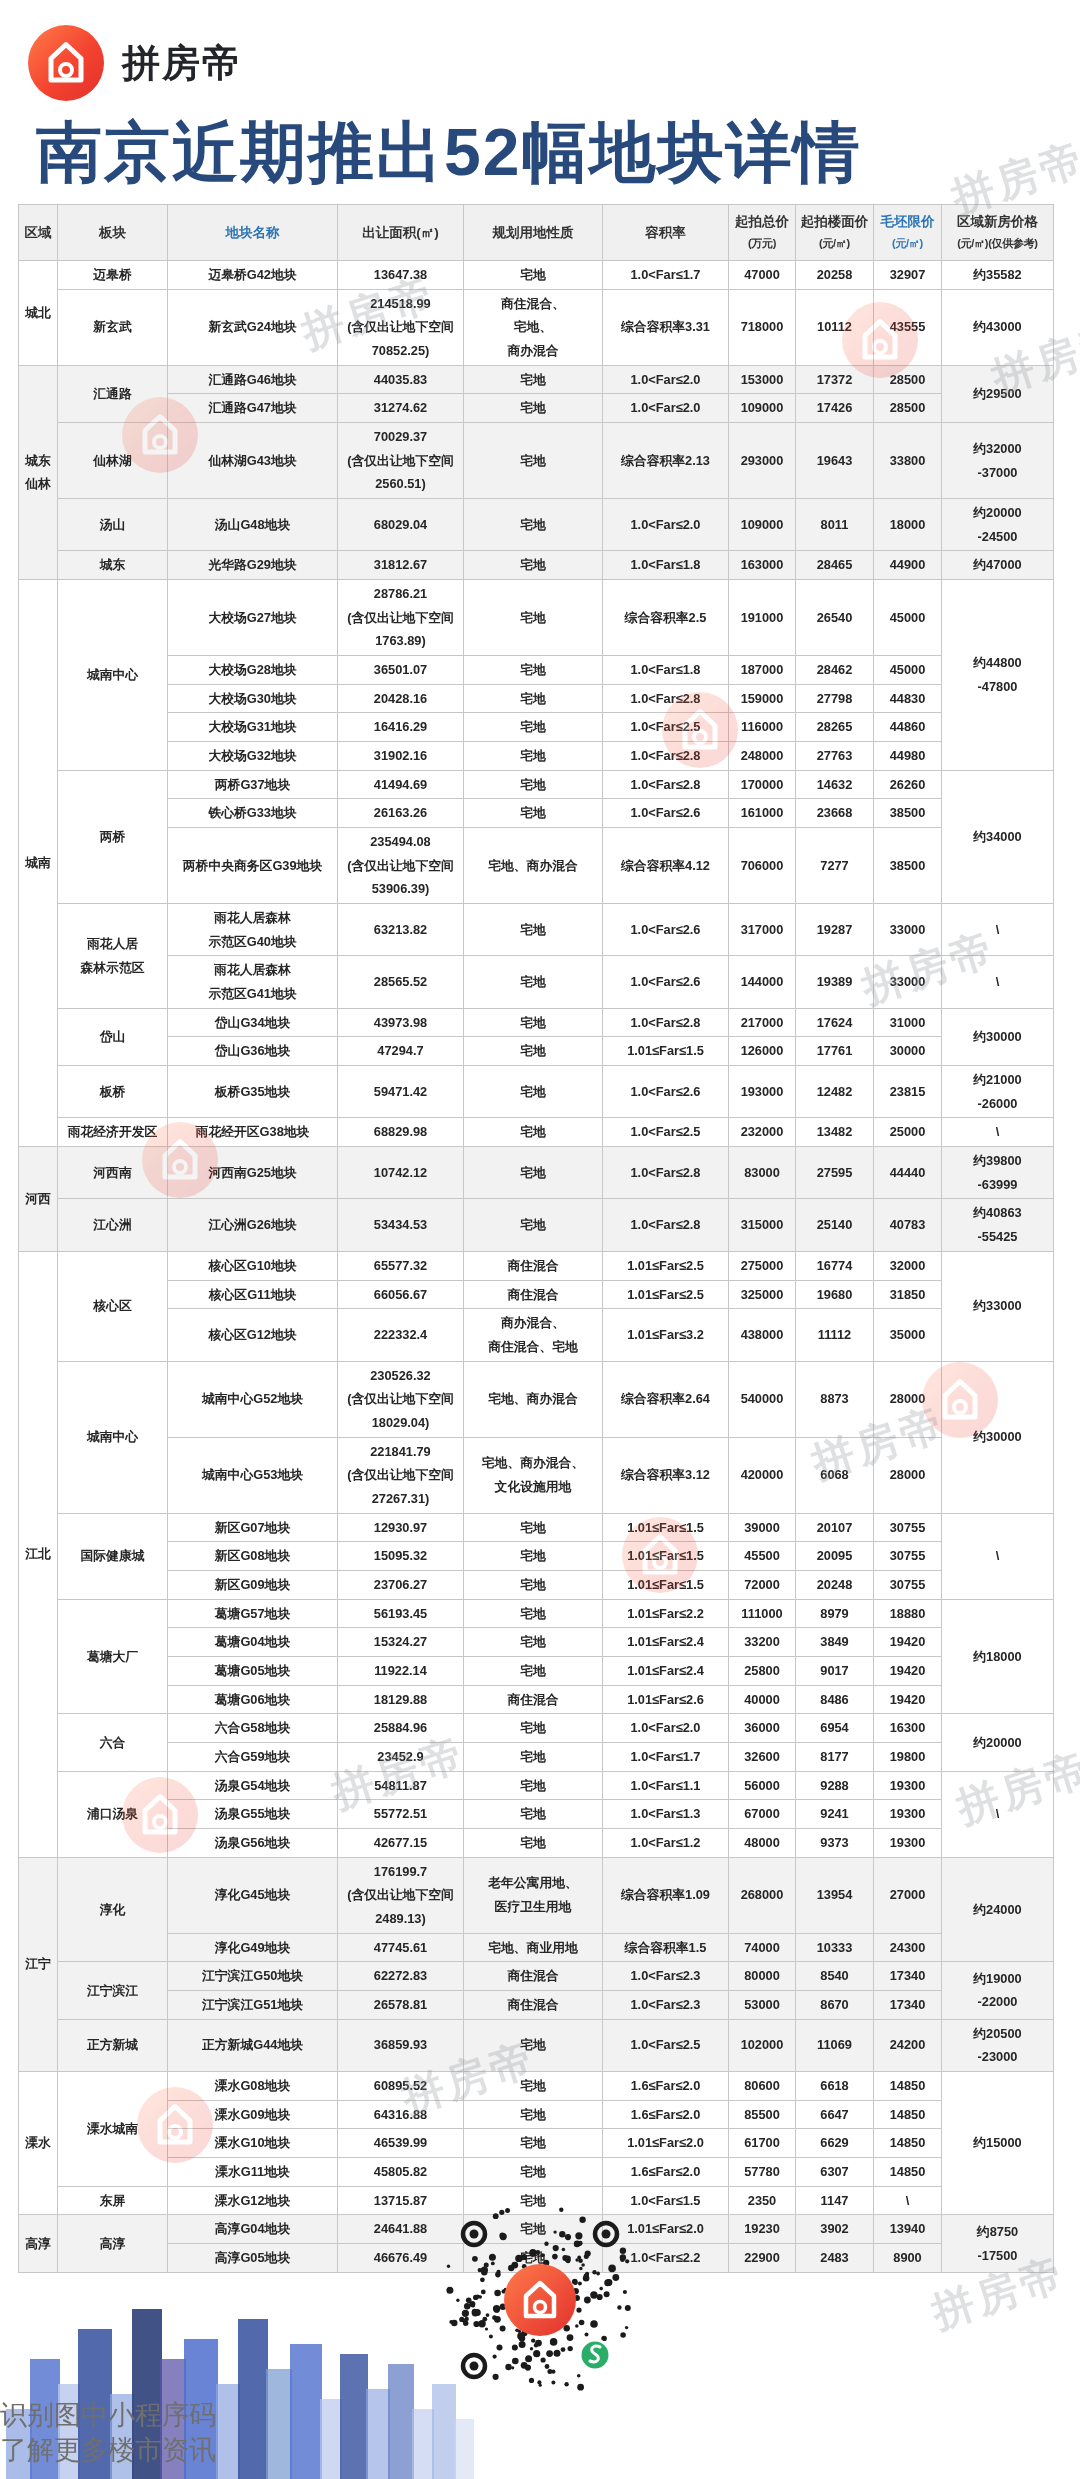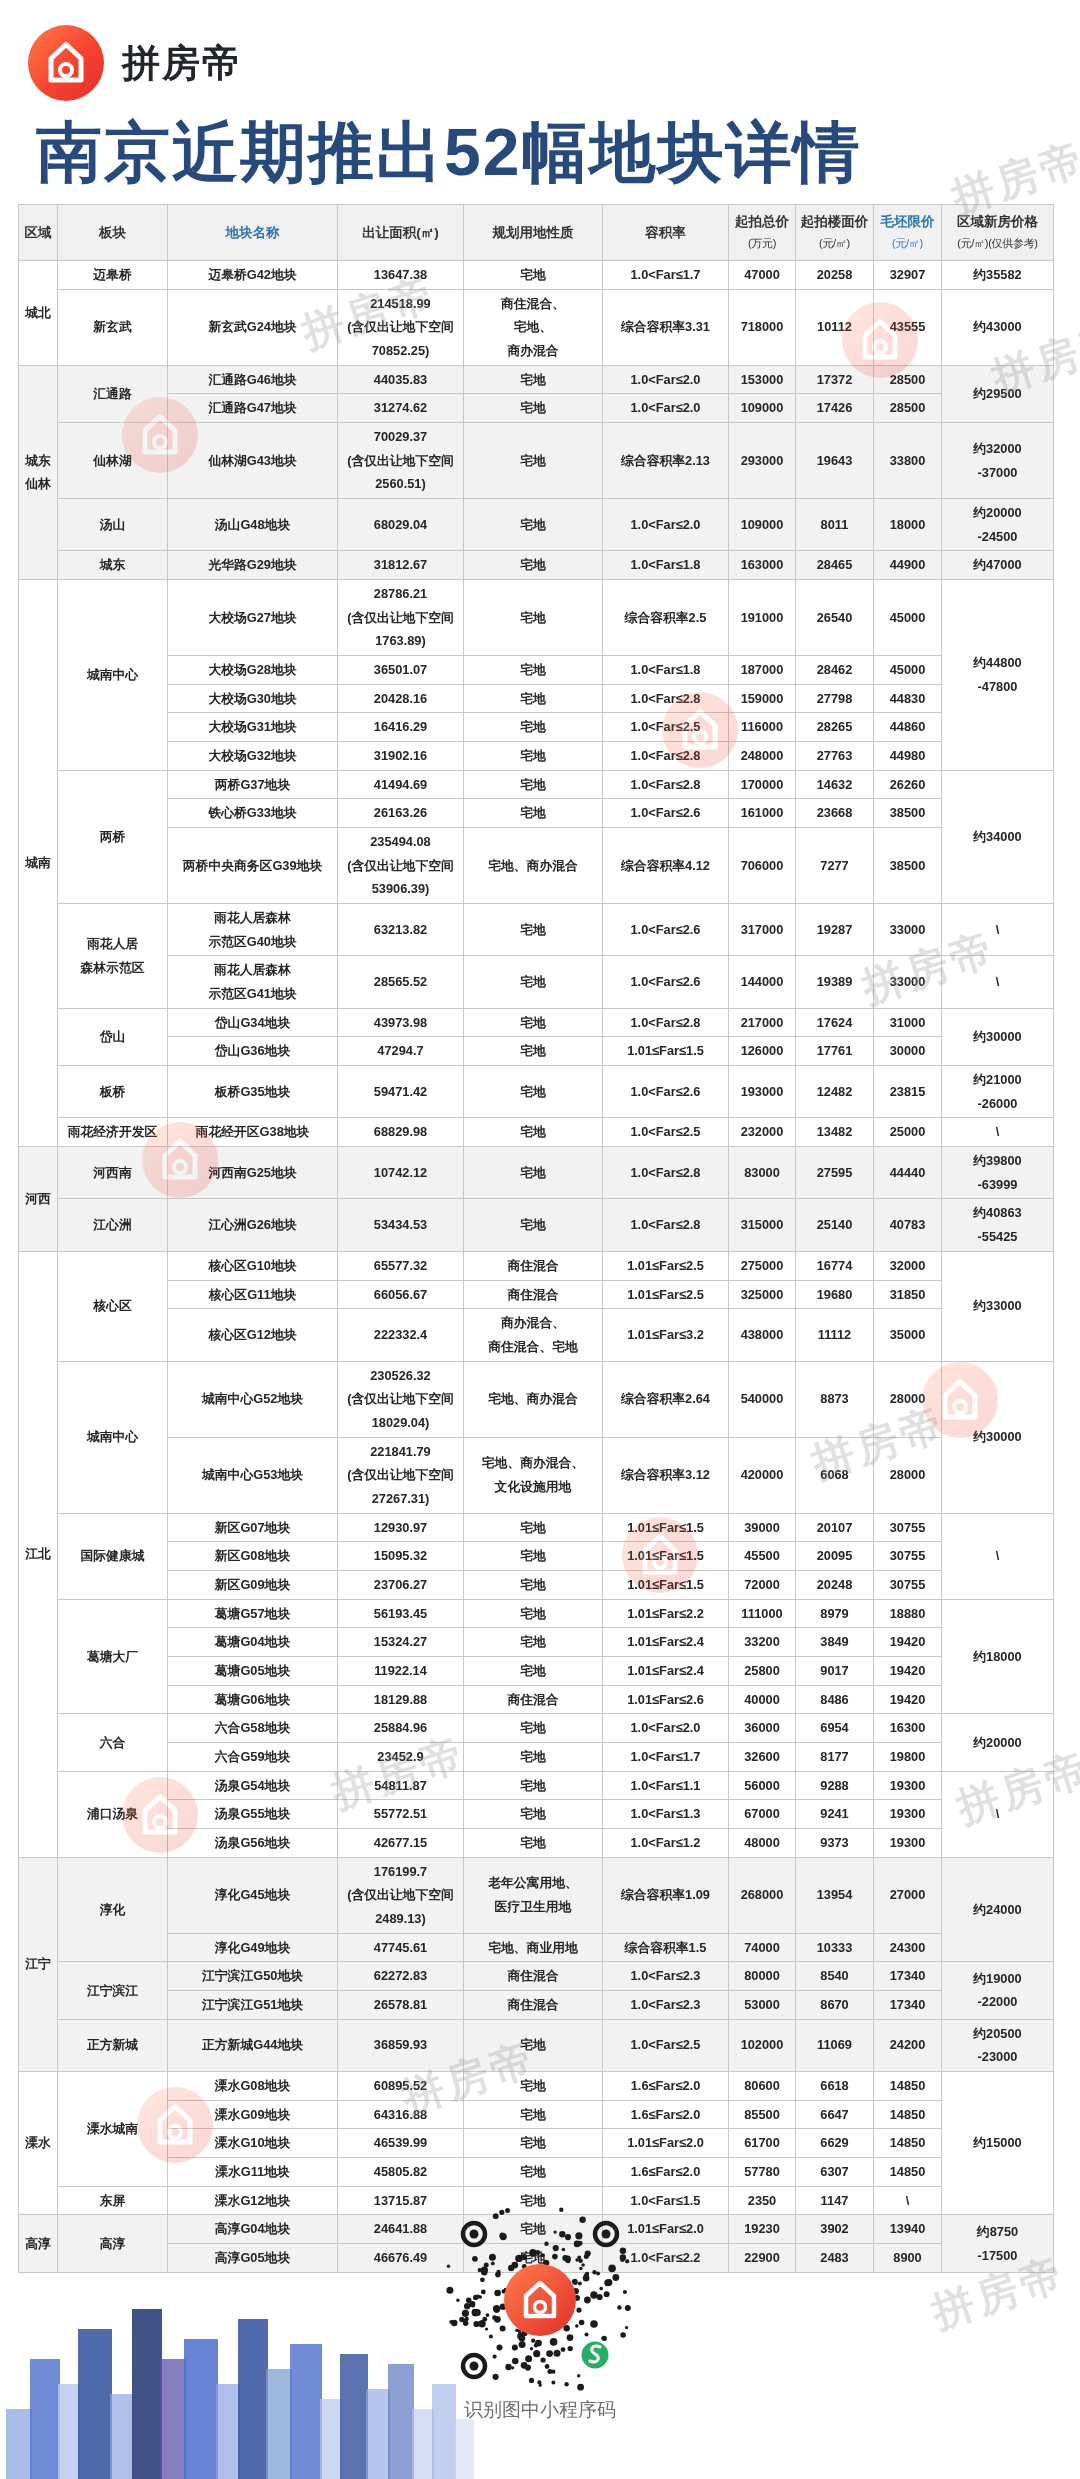--- a/index.html
+++ b/index.html
@@ -24,38 +24,38 @@
   }
   table.land th,table.land td{
     border:1px solid #c7c7c7;text-align:center;vertical-align:middle;
     padding:2px 1px;font-size:12.8px;font-weight:600;color:#262626;
     line-height:1.85;word-break:break-all;background:#fff;
   }
   table.land th{
     background:#f0f0f0;font-size:13.5px;font-weight:700;line-height:1.5;
     padding:7px 0;color:#333;
   }
-  table.land th .sub{font-size:11px;letter-spacing:-0.3px;font-weight:400;}
+  table.land th .sub{font-size:11px;letter-spacing:-0.3px;font-weight:700;}
   table.land th.accent{color:#2e75b5;}
   tr.shade td{background:#f2f2f2;}
   td.pname{color:#2d6aa9;}
   td.limit{color:#2e75b5;}
   td.region,td.sector{font-weight:700;color:#2b2b2b;}
   
   .wm{position:absolute;pointer-events:none;z-index:2;}
   .wm-logo{opacity:0.18;}
   .wm-text{
     opacity:0.28;color:#8d9299;font-size:42px;font-weight:700;
     transform:rotate(-18deg);letter-spacing:4px;white-space:nowrap;
   }
   
   .qr-wrap{position:absolute;left:50%;top:2200px;transform:translateX(-50%);z-index:1;}
   .qr-caption{
-    position:absolute;top:2398px;left:0;width:100%;text-align:center;
-    color:#6f6f6f;font-size:19px;line-height:1.3;font-weight:500;z-index:1;
+    position:absolute;top:2398px;left:0;width:100%;
+    color:#6f6f6f;font-size:27px;line-height:1.3;font-weight:500;z-index:1;
   }
   .skyline{position:absolute;left:0;bottom:0;width:520px;height:185px;z-index:0;}
   .skyline div{position:absolute;bottom:0;}
 </style>
 </head>
 <body>
 
 <div class="brand">
   <svg id="brand-logo" width="80" height="80" viewBox="0 0 80 80">
     <defs>
@@ -914,20 +914,21 @@
       </linearGradient>
       <circle cx="100" cy="100" r="36" fill="url(#qg)"></circle>
       <path d="M86 96 L100 83 L114 96 L114 116 L86 116 Z" fill="none" stroke="#fff" stroke-width="4.5" stroke-linejoin="round"></path>
       <circle cx="100" cy="107" r="5.5" fill="none" stroke="#fff" stroke-width="3.5"></circle>
       <circle cx="155" cy="155" r="15" fill="#2aae67" stroke="#fff" stroke-width="3"></circle>
       <path d="M160 147 c-7 -3 -12 3 -5 7 c7 4 2 10 -5 7" fill="none" stroke="#fff" stroke-width="3" stroke-linecap="round"></path>
     </svg>
 </div>
 <div class="qr-caption">
   <div>识别图中小程序码</div>
+  <div>了解更多楼市资讯</div>
 </div>
 <div class="skyline" id="skyline">
     <div style="left: 6px; height: 70px; width: 26px; background: rgb(142, 166, 224); opacity: 0.75;"></div>
     <div style="left: 30px; height: 120px; width: 30px; background: rgb(79, 111, 206); opacity: 0.8;"></div>
     <div style="left: 58px; height: 95px; width: 22px; background: rgb(185, 199, 236); opacity: 0.8;"></div>
     <div style="left: 78px; height: 150px; width: 34px; background: rgb(52, 80, 158); opacity: 0.85;"></div>
     <div style="left: 110px; height: 85px; width: 24px; background: rgb(142, 166, 224); opacity: 0.7;"></div>
     <div style="left: 132px; height: 170px; width: 30px; background: rgb(44, 63, 122); opacity: 0.9;"></div>
     <div style="left: 160px; height: 120px; width: 26px; background: rgb(93, 85, 168); opacity: 0.75;"></div>
     <div style="left: 184px; height: 140px; width: 34px; background: rgb(79, 111, 206); opacity: 0.85;"></div>

